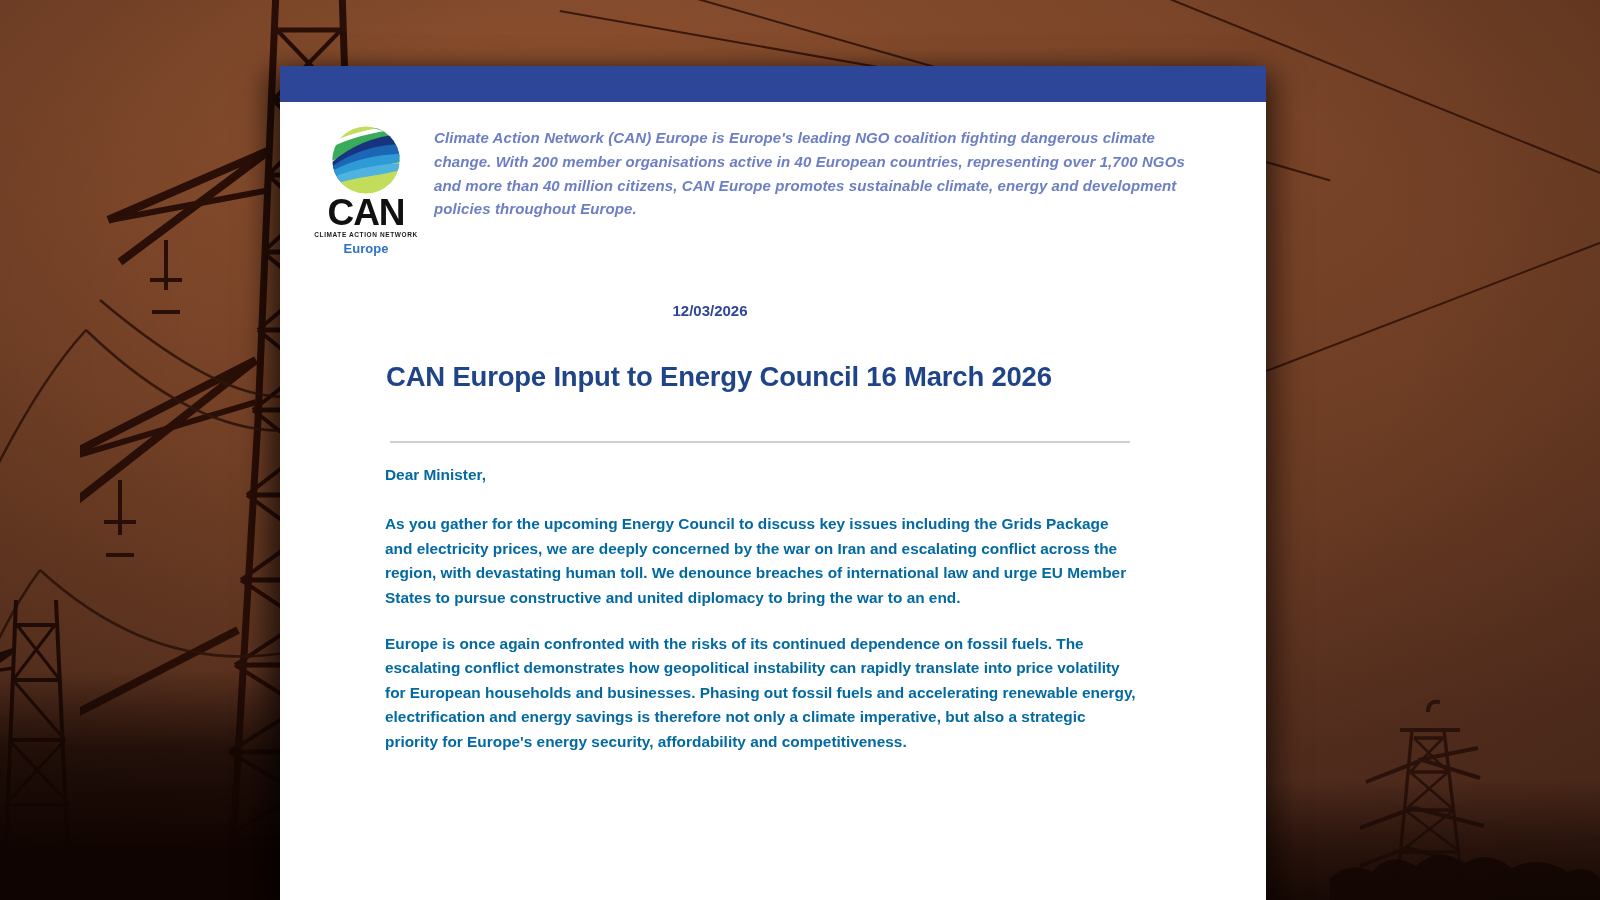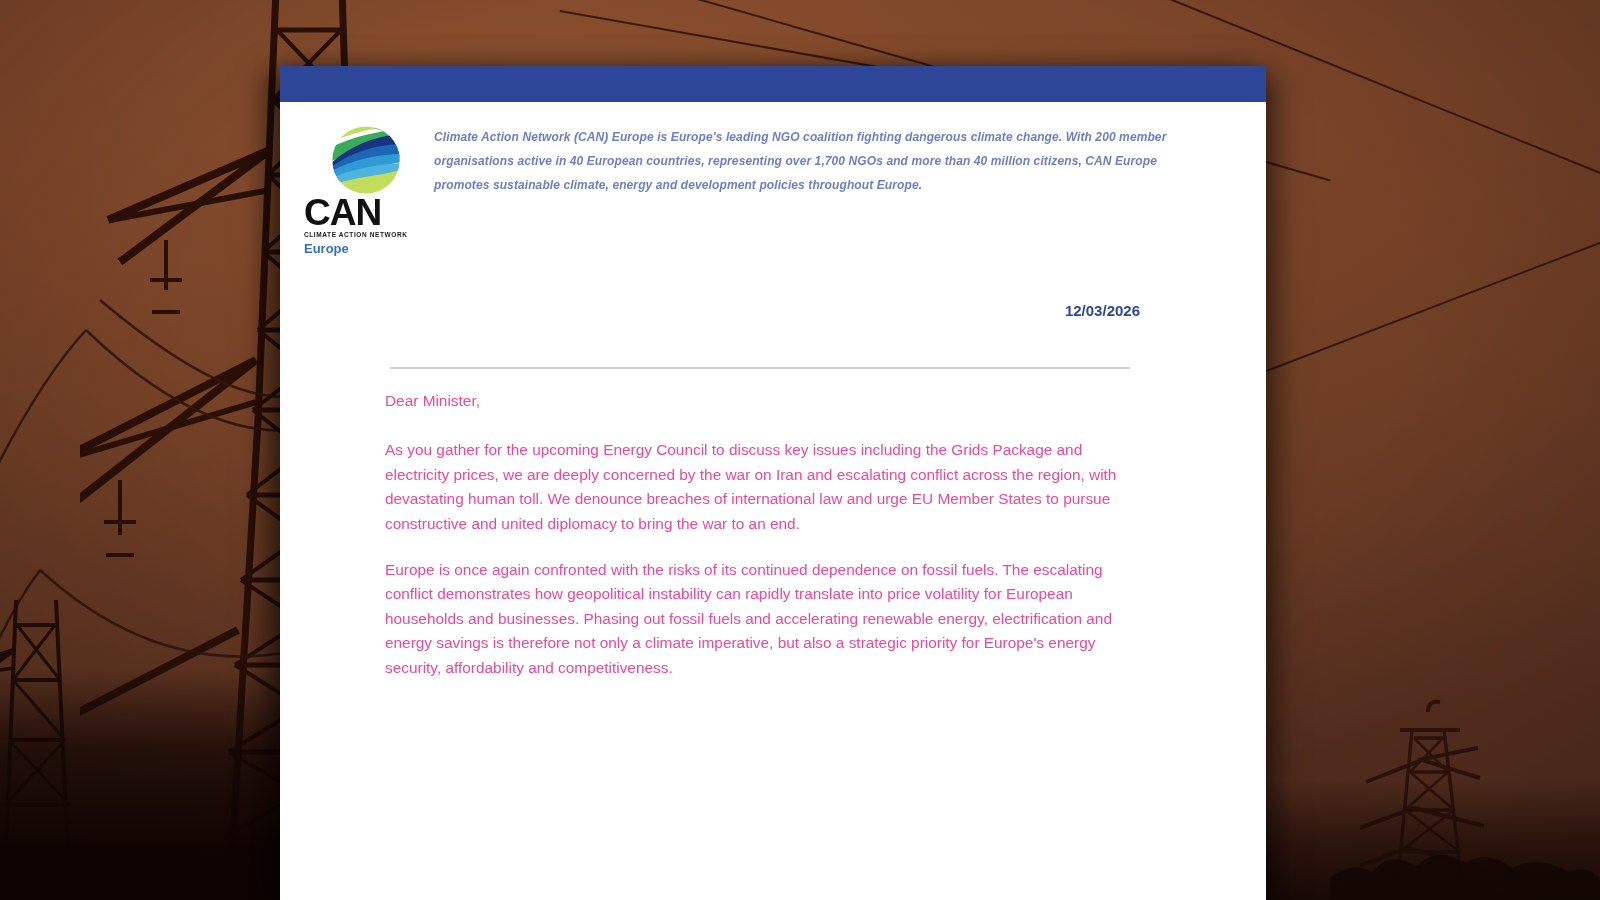--- a/index.html
+++ b/index.html
@@ -40,67 +40,68 @@
     box-shadow:-14px 6px 26px rgba(0,0,0,.55), 10px 8px 26px rgba(0,0,0,.5);
   }
   #blueband { height:36px; background:#2e4698; width:100%; }
 
   #letterhead {
     display:flex; align-items:flex-start;
     padding:14px 62px 0 24px;
   }
 
   
-  #logo { width:124px; flex:0 0 124px; padding-top:4px; }
+  #logo { width:124px; flex:0 0 124px; text-align:center; padding-top:4px; }
   #logo .globe { width:80px; height:80px; margin:0 auto; display:block; }
   #logo .can {
     font-family:"Liberation Sans", sans-serif;
     font-weight:700; font-size:37px; line-height:34px;
     letter-spacing:-1px; color:#111; margin-top:-4px;
   }
   #logo .cantag {
     font-size:6.5px; font-weight:700; letter-spacing:.6px;
     color:#1a1a1a; margin-top:1px; white-space:nowrap;
   }
   #logo .caneu {
     font-size:13px; font-weight:700; color:#2f72c4; margin-top:3px;
   }
 
   
   #blurb {
     margin-left:6px; padding-top:10px;
     font-style:italic; font-weight:700;
-    font-size:12px; line-height:23.8px;
+    font-size:15px; line-height:23.8px;
     color:#6d7fc4; letter-spacing:.1px;
   }
 
   
   #docdate {
-    text-align:right; padding-right:126px; margin-top:46px;
+    text-align:center; padding-right:126px; margin-top:46px;
     font-size:15px; font-weight:700; color:#2e4698;
   }
 
   
   #doctitle {
     margin:42px 0 0 106px;
     font-size:27.5px; font-weight:700; color:#1f4488;
     letter-spacing:-.2px;
   }
 
   
   #rule {
     margin:48px 0 0 110px; width:740px; height:2px;
     background:#cfcfcf;
   }
 
   
   #body { margin:20px 0 0 105px; width:752px; }
   #body p {
-    font-size:15.4px; line-height:24.4px; color:#ec4899;
+    font-size:15.4px; line-height:24.4px; color:#0369a1;
     margin-bottom:22px;
+    font-weight:bold;
   }
   #body p.salutation { margin-bottom:25px; }
 </style>
 </head>
 <body>
 
 <div id="backdrop">
 
   <div class="wire" style="left:1150px; top:-10px; width:560px; height:2px; transform:rotate(22deg);"></div>
   <div class="wire" style="left:1240px; top:380px; width:430px; height:2px; transform:rotate(-21deg);"></div>
@@ -217,20 +218,21 @@
       <div class="can">CAN</div>
       <div class="cantag">CLIMATE ACTION NETWORK</div>
       <div class="caneu">Europe</div>
     </div>
 
     <div id="blurb">Climate Action Network (CAN) Europe is Europe's leading NGO coalition fighting dangerous climate change. With 200 member organisations active in 40 European countries, representing over 1,700 NGOs and more than 40 million citizens, CAN Europe promotes sustainable climate, energy and development policies throughout Europe.</div>
   </div>
 
   <div id="docdate">12/03/2026</div>
 
+  <h1 id="doctitle">CAN Europe Input to Energy Council 16 March 2026</h1>
 
   <div id="rule"></div>
 
   <div id="body">
     <p class="salutation">Dear Minister,</p>
     <p>As you gather for the upcoming Energy Council to discuss key issues including the Grids Package and electricity prices, we are deeply concerned by the war on Iran and escalating conflict across the region, with devastating human toll. We denounce breaches of international law and urge EU Member States to pursue constructive and united diplomacy to bring the war to an end.</p>
     <p>Europe is once again confronted with the risks of its continued dependence on fossil fuels. The escalating conflict demonstrates how geopolitical instability can rapidly translate into price volatility for European households and businesses. Phasing out fossil fuels and accelerating renewable energy, electrification and energy savings is therefore not only a climate imperative, but also a strategic priority for Europe's energy security, affordability and competitiveness.</p>
   </div>
 </div>
 

